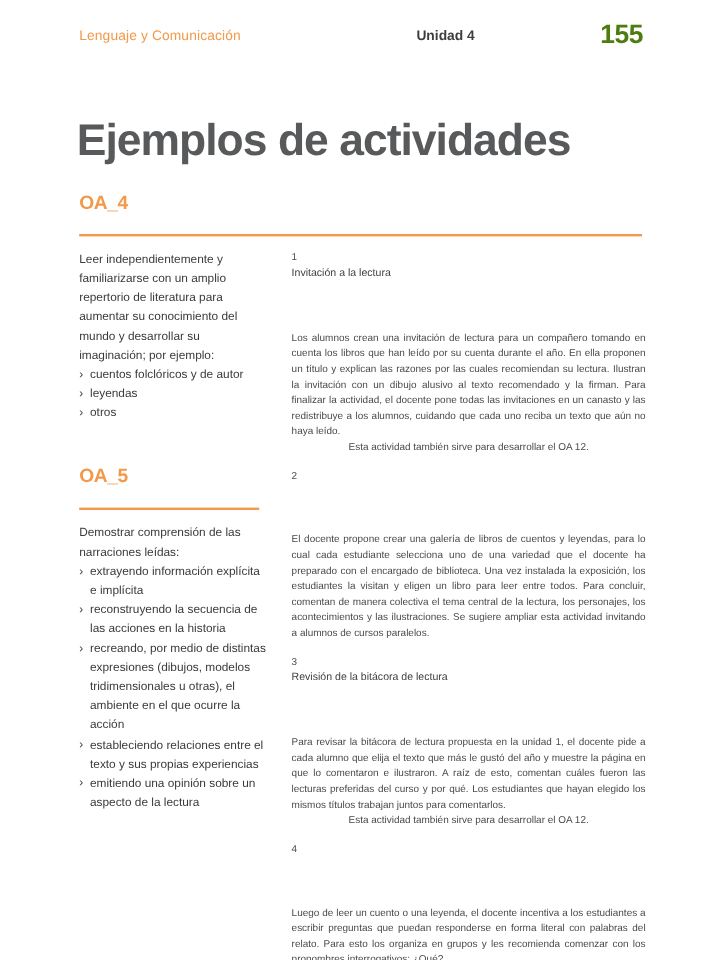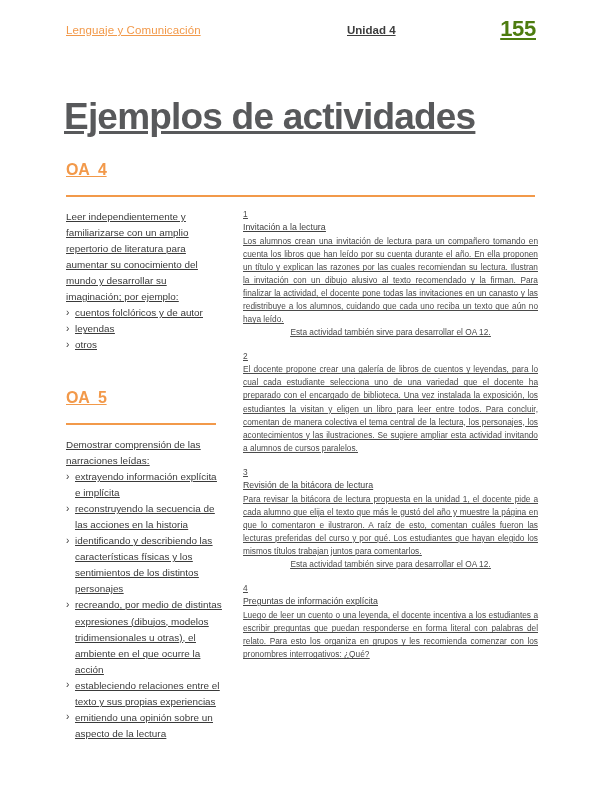--- a/index.html
+++ b/index.html
@@ -1,15 +1,15 @@
 <!DOCTYPE html>
 <html><head>
 <meta charset="utf-8">
 <style>
-  * { box-sizing: border-box; margin: 0; padding: 0; text-decoration: underline; }
+  * { box-sizing: border-box; margin: 0; padding: 0; }
   html, body {
     width: 600px;
     height: 800px;
     overflow: hidden;
     background: #ffffff;
     font-family: "Liberation Sans", sans-serif;
     color: #3d3d3d;
   }
   .page {
     position: relative;
@@ -139,20 +139,21 @@
   .activity-title {
     font-size: 8.8px;
     color: #404040;
     margin-bottom: 0.5px;
   }
   .activity-body {
     font-size: 8.3px;
     line-height: 1.57;
     text-align: justify;
     color: #4a4a4a;
+    margin-top: 40px;
   }
   .activity-note {
     font-size: 8.3px;
     line-height: 1.57;
     color: #4a4a4a;
     margin-top: 0px;
     text-align: center;
   }
 </style>
 </head>
@@ -182,21 +183,20 @@
   </div>
 
   <div class="oa-section" id="oa5-section">
     <div class="oa-code">OA_5</div>
     <div class="oa-rule rule-left"></div>
     <div class="oa-left">
       <p>Demostrar comprensión de las narraciones leídas:</p>
       <ul>
         <li>extrayendo información explícita e implícita</li>
         <li>reconstruyendo la secuencia de las acciones en la historia</li>
-        <li>identificando y describiendo las características físicas y los sentimientos de los distintos personajes</li>
         <li>recreando, por medio de distintas expresiones (dibujos, modelos tridimensionales u otras), el ambiente en el que ocurre la acción</li>
         <li>estableciendo relaciones entre el texto y sus propias experiencias</li>
         <li>emitiendo una opinión sobre un aspecto de la lectura</li>
       </ul>
     </div>
   </div>
 
   <div class="activities">
 
     <div class="activity">
@@ -213,19 +213,18 @@
 
     <div class="activity">
       <div class="activity-num">3</div>
       <div class="activity-title">Revisión de la bitácora de lectura</div>
       <div class="activity-body">Para revisar la bitácora de lectura propuesta en la unidad 1, el docente pide a cada alumno que elija el texto que más le gustó del año y muestre la página en que lo comentaron e ilustraron. A raíz de esto, comentan cuáles fueron las lecturas preferidas del curso y por qué. Los estudiantes que hayan elegido los mismos títulos trabajan juntos para comentarlos.</div>
       <div class="activity-note">Esta actividad también sirve para desarrollar el OA 12.</div>
     </div>
 
     <div class="activity">
       <div class="activity-num">4</div>
-      <div class="activity-title">Preguntas de información explícita</div>
       <div class="activity-body">Luego de leer un cuento o una leyenda, el docente incentiva a los estudiantes a escribir preguntas que puedan responderse en forma literal con palabras del relato. Para esto los organiza en grupos y les recomienda comenzar con los pronombres interrogativos: ¿Qué?</div>
     </div>
 
   </div>
 
 </div>
 
 </body></html>

